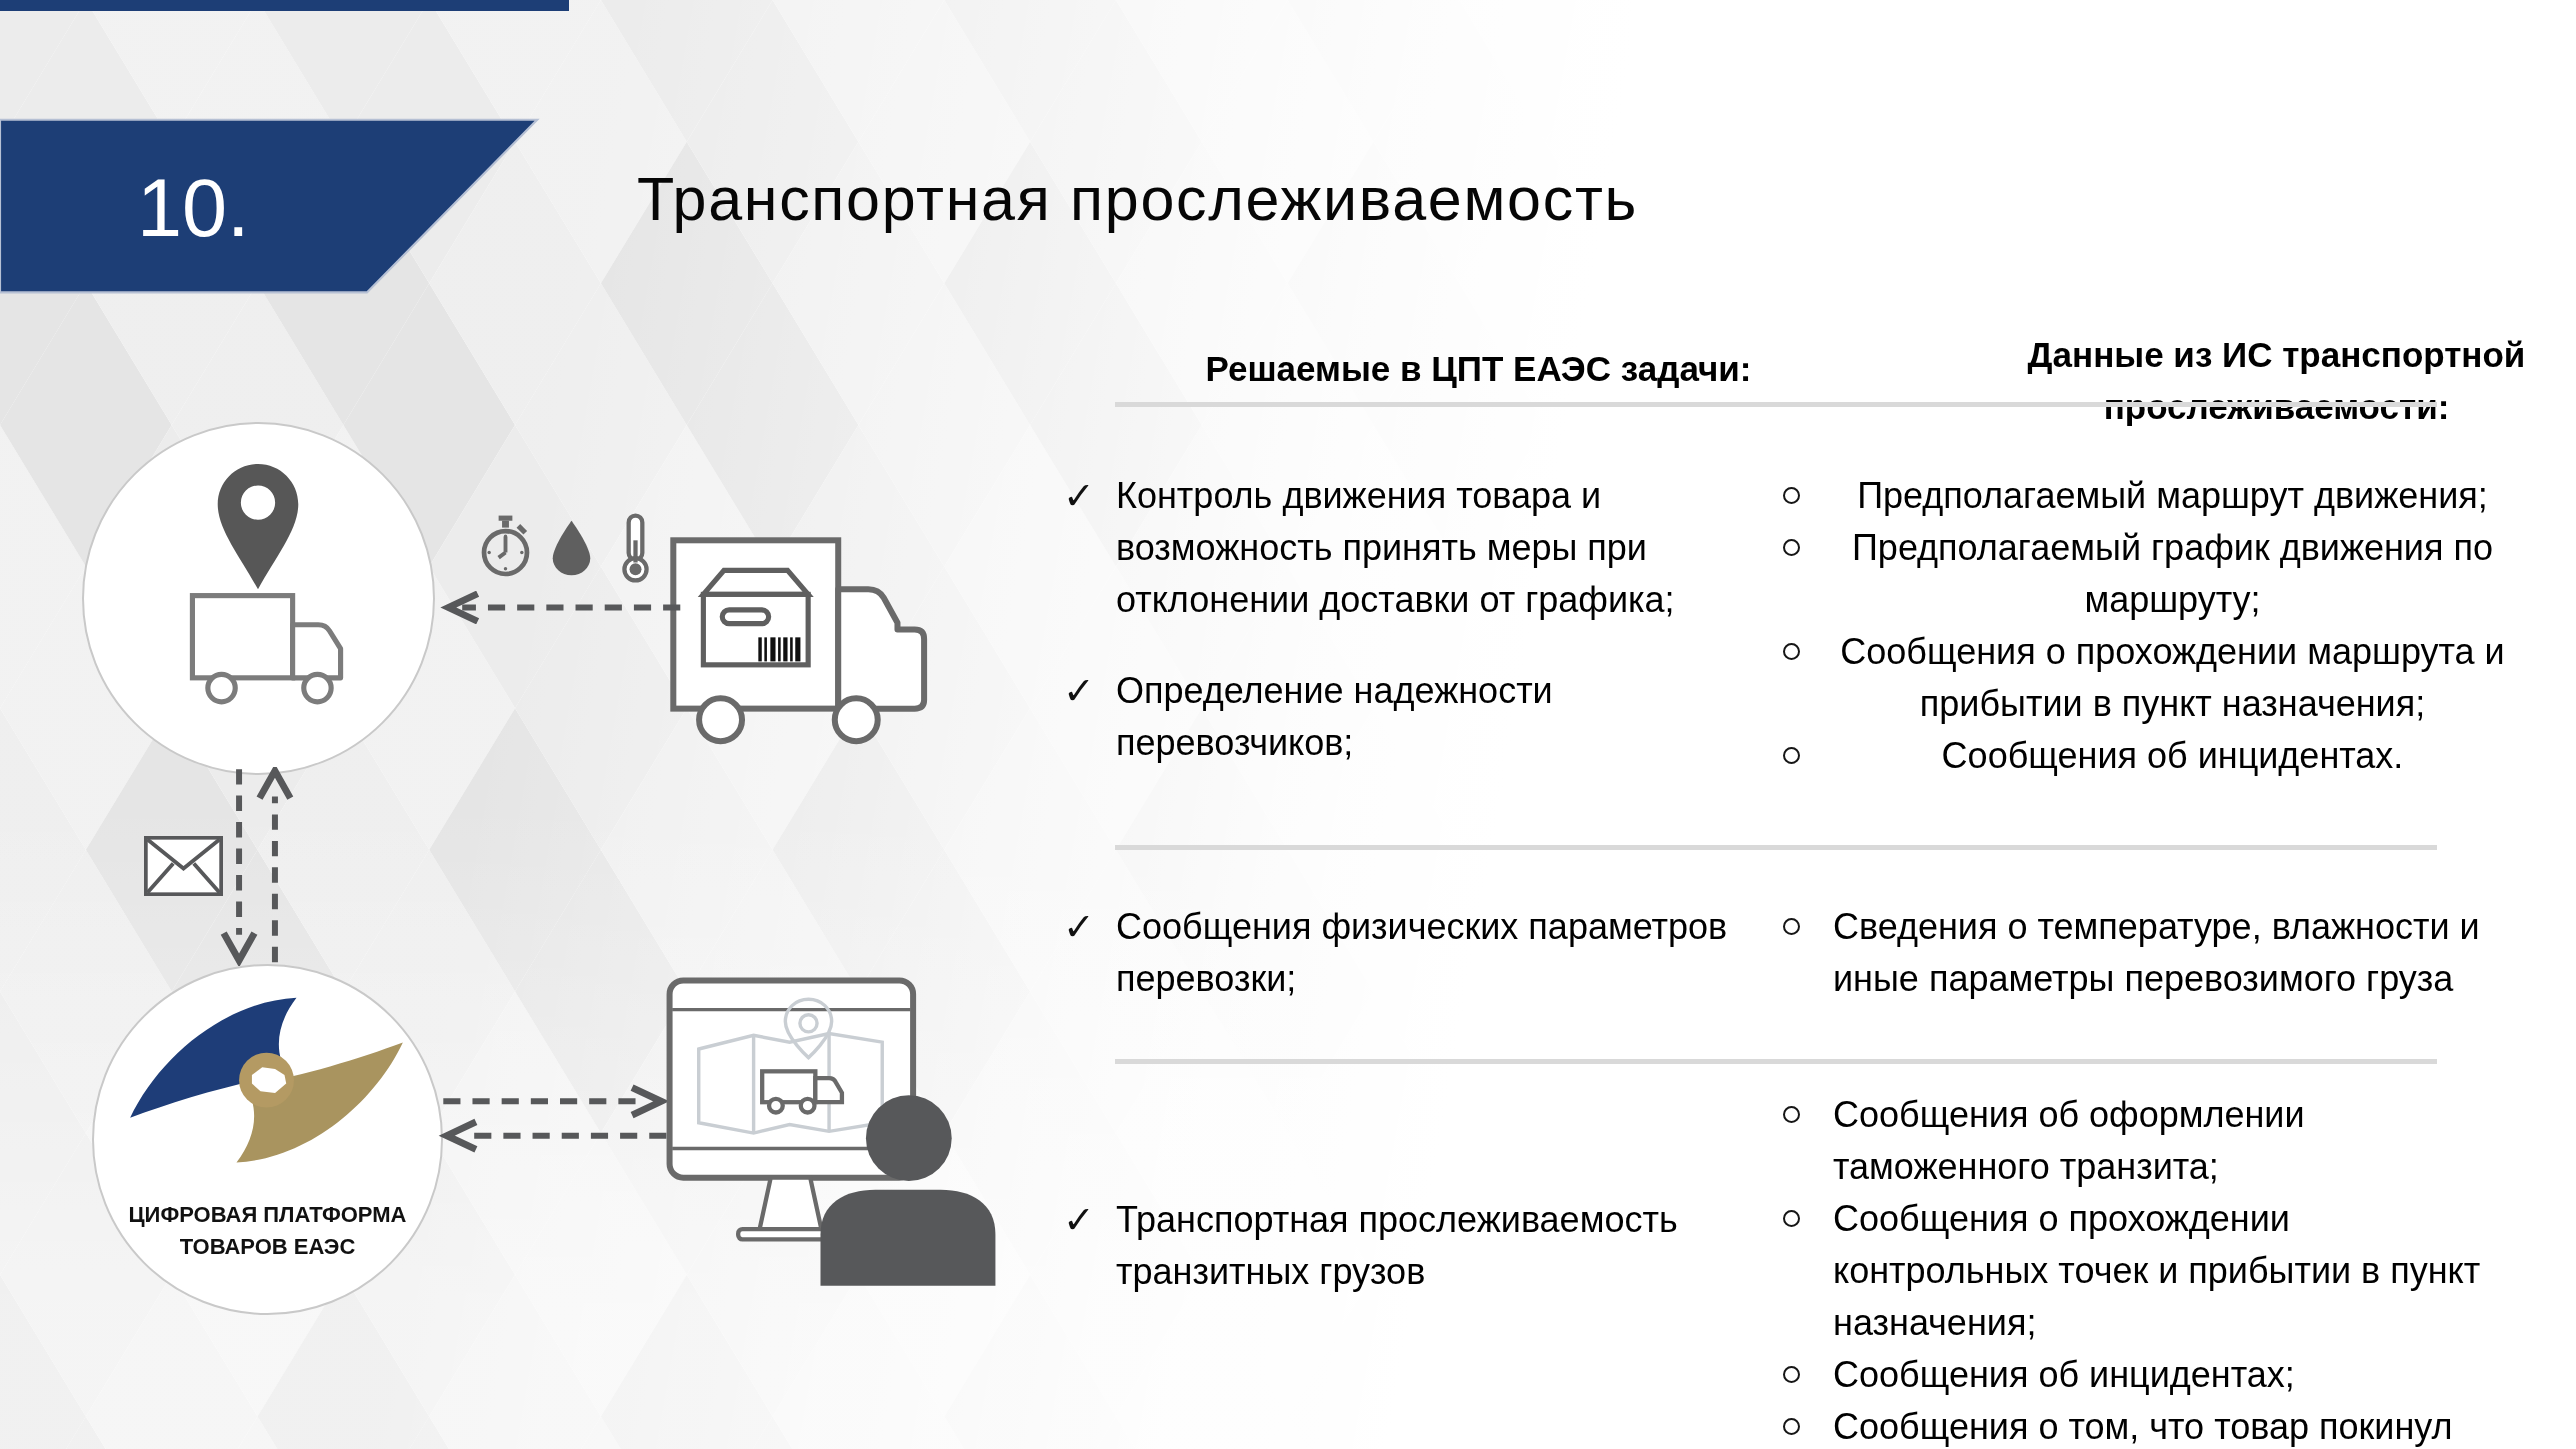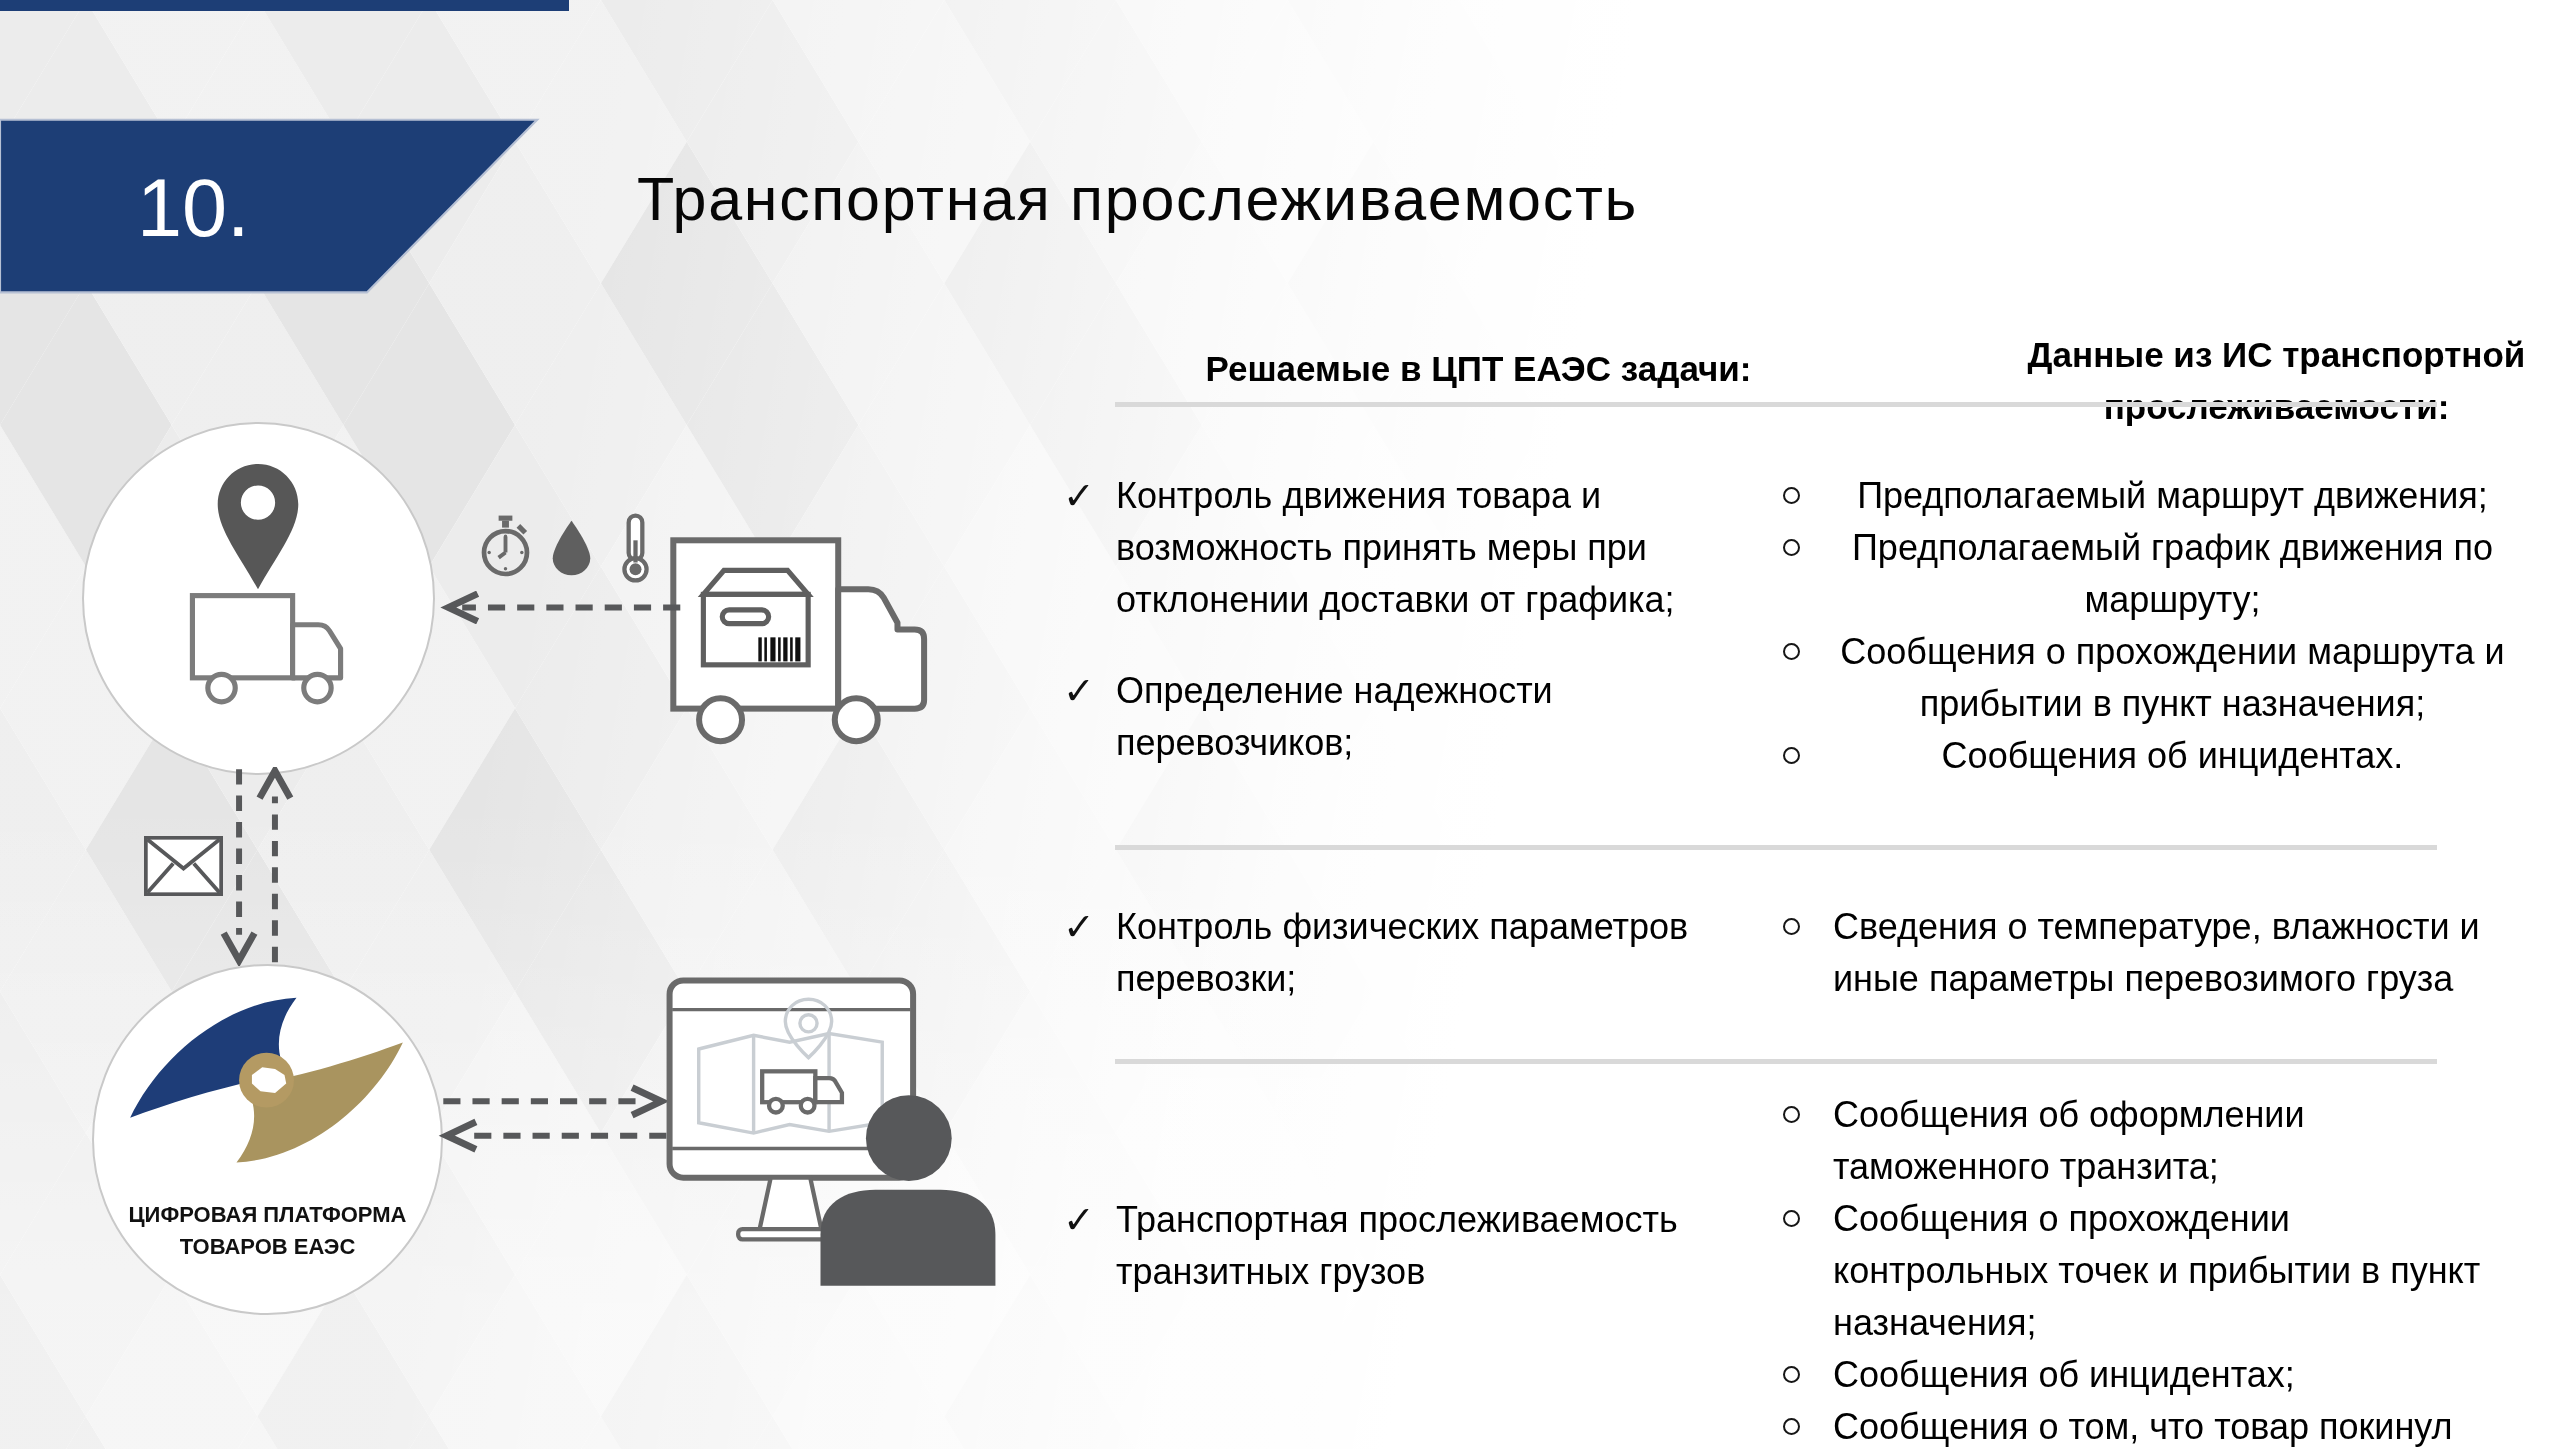--- a/index.html
+++ b/index.html
@@ -359,21 +359,21 @@
     </div>
     <div class="item">
       <span class="obullet"></span>
       <span class="itxt">Сообщения об инцидентах.</span>
     </div>
   </div>
 
   <div class="abs tasks-col b-left">
     <div class="item">
       <span class="check">✓</span>
-      <span class="itxt">Контроль физических параметров перевозки;</span>
+      <span class="itxt">Сообщения физических параметров перевозки;</span>
     </div>
   </div>
   <div class="abs data-col b-right">
     <div class="item">
       <span class="obullet"></span>
       <span class="itxt">Сведения о температуре, влажности и иные параметры перевозимого груза</span>
     </div>
   </div>
 
   <div class="abs tasks-col c-left">

